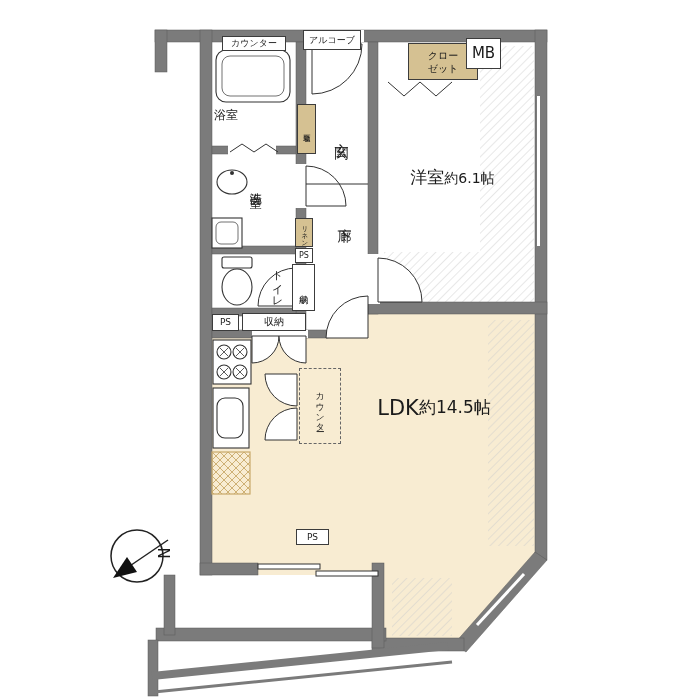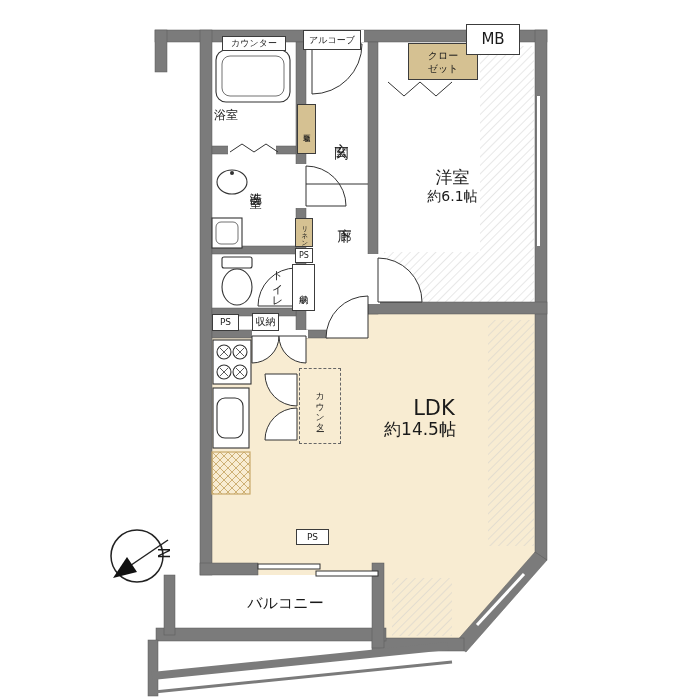--- a/index.html
+++ b/index.html
@@ -11,21 +11,21 @@
   .lb{position:absolute;display:flex;align-items:center;justify-content:center;
       text-align:center;line-height:1.15;white-space:nowrap;}
   .box{border:1px solid #3c3c3c;background:#fff;box-sizing:border-box;}
   .tan{background:#d5c192;}
   .dash{border:1px dashed #666;background:transparent;}
   .v{writing-mode:vertical-rl;}
   .s65{font-size:6.5px;} .s7{font-size:7px;} .s8{font-size:8px;} .s9{font-size:9px;}
   .s10{font-size:10px;} .s11{font-size:11px;} .s12{font-size:12px;} .s14{font-size:14px;}
   .s15{font-size:15px;} .s17{font-size:17px;} .s21{font-size:21px;margin-left:28px;}
   .closet-text{display:inline-block;width:32px;line-height:1.3;white-space:normal;}
-  .two-line{flex-direction:column;white-space:nowrap;}
+  .two-line{flex-direction:row;white-space:nowrap;}
   .two-line .sub{}
   .north-n{position:absolute;transform:rotate(90deg);font-size:15px;}
   .ls2{letter-spacing:2px;} .ls4{letter-spacing:4px;}
 </style>
 </head>
 <body>
 
 <div class="stage">
 
 <svg width="700" height="700" viewBox="0 0 700 700">
@@ -152,21 +152,21 @@
 </svg>
 
 <div class="lb box s9" style="left:222px;top:36px;width:64px;height:15px">カウンター</div>
 
 <div class="lb box s9" style="left:303px;top:30px;width:58px;height:20px">アルコーブ</div>
 
 <div class="lb box tan s10" style="left:408px;top:43px;width:70px;height:37px">
   <span class="closet-text">クローゼット</span>
 </div>
 
-<div class="lb box s15" style="left:466px;top:24px;width:54px;height:31px;border-width:1.5px">MB</div>
+<div class="lb box s15" style="left:466px;top:38px;width:35px;height:31px;border-width:1.5px">MB</div>
 
 <div class="lb s12" style="left:194px;top:109px;width:64px">浴室</div>
 
 <div class="lb box tan v s7" style="left:297px;top:104px;width:19px;height:50px">下駄箱</div>
 
 <div class="lb v s14 ls4" style="left:334px;top:106px;height:60px">玄関</div>
 
 <div class="lb v s12 ls2" style="left:248px;top:156px;height:60px">洗面室</div>
 
 <div class="lb v s14 ls2" style="left:337px;top:194px;height:50px">廊下</div>
@@ -179,28 +179,27 @@
 <div class="lb box tan v s65" style="left:295px;top:218px;width:18px;height:29px">リネン</div>
 
 <div class="lb box s8" style="left:295px;top:248px;width:18px;height:15px">PS</div>
 
 <div class="lb box v s9" style="left:292px;top:264px;width:23px;height:47px">収納</div>
 
 <div class="lb v s11" style="left:270px;top:260px;height:44px">トイレ</div>
 
 <div class="lb box s9" style="left:212px;top:314px;width:27px;height:17px">PS</div>
 
-<div class="lb box s10" style="left:252px;top:313px;width:27px;height:18px">収納</div>
+<div class="lb box s10" style="left:242px;top:313px;width:64px;height:18px">収納</div>
 
 <div class="lb dash v s9" style="left:299px;top:368px;width:40px;height:74px">カウンター</div>
 
 <div class="lb two-line" style="left:355px;top:396px;width:130px">
   <div class="s21">LDK</div>
   <div class="s17 sub">約14.5帖</div>
 </div>
 
 <div class="lb box s9" style="left:296px;top:529px;width:33px;height:16px">PS</div>
 
-<div class="lb s15" style="left:228px;top:595px;width:115px">バルコニー</div>
 
 <span class="north-n" style="left:157px;top:544px">N</span>
 
 </div>
 
 </body></html>

